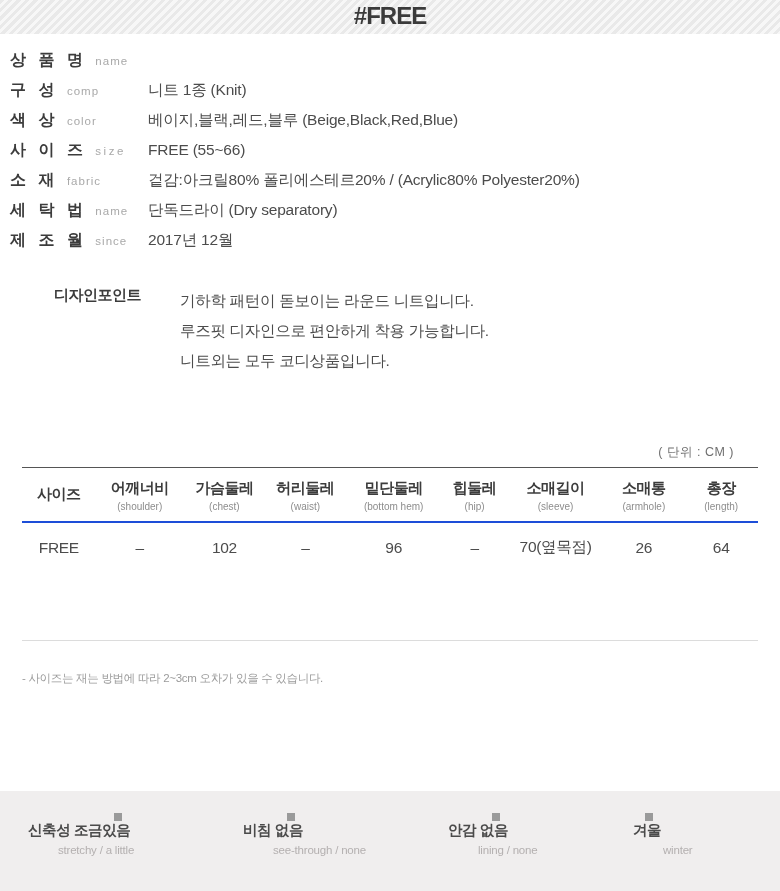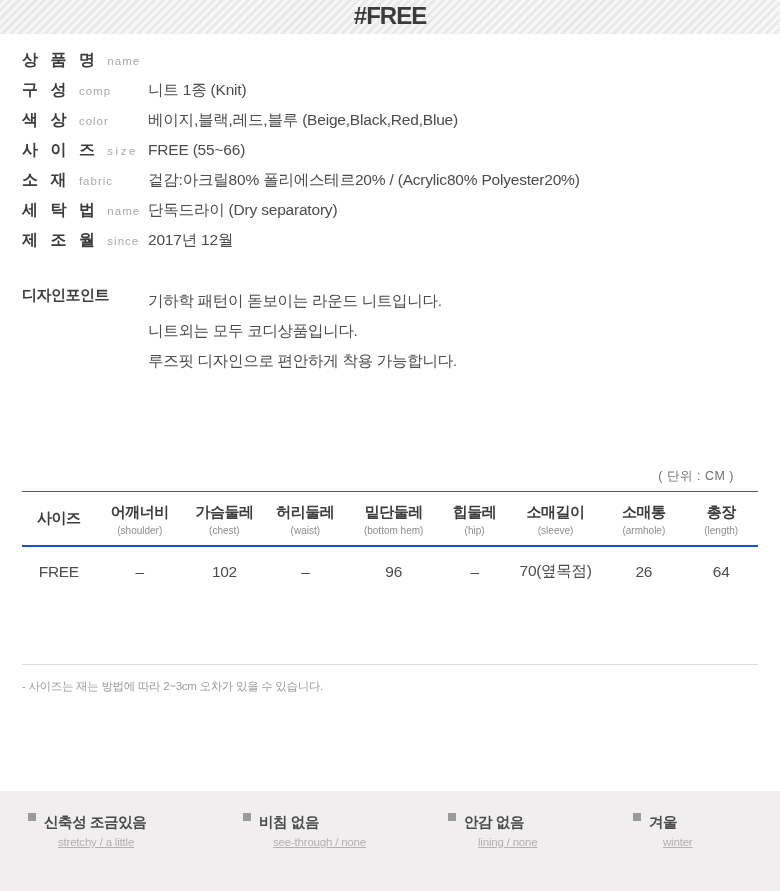--- a/index.html
+++ b/index.html
@@ -40,21 +40,21 @@
   .info {
     padding: 16px 0 0 0;
   }
   .info-row {
     display: flex;
     align-items: baseline;
     height: 30px;
   }
   .info-label {
     width: 148px;
-    padding-left: 22px;
+    padding-left: 10px;
     box-sizing: border-box;
     white-space: nowrap;
   }
   .label-ko {
     font-size: 16px;
     font-weight: bold;
     color: #3c3c3c;
     letter-spacing: 4px;
   }
   .label-en {
@@ -67,41 +67,42 @@
   .info-value {
     font-size: 15.5px;
     color: #4c4c4c;
     letter-spacing: -0.2px;
   }
 
   
   .dp {
     display: flex;
     margin-top: 26px;
+    margin-left: 32px;
   }
   .dp-label {
     width: 148px;
     padding-left: 22px;
     box-sizing: border-box;
     font-size: 15px;
     font-weight: bold;
     color: #3c3c3c;
     letter-spacing: -0.5px;
     white-space: nowrap;
   }
   .dp-lines div {
     font-size: 15.5px;
     color: #4c4c4c;
     line-height: 30px;
     letter-spacing: -0.3px;
   }
 
   
   .table-wrap {
-    margin-top: 92px;
+    margin-top: 68px;
     padding: 0 22px;
   }
   .unit {
     text-align: right;
     font-size: 12.5px;
     color: #6f6f6f;
     letter-spacing: 0.5px;
     padding-right: 24px;
     padding-bottom: 6px;
   }
@@ -134,21 +135,21 @@
     padding: 14px 0 16px 0;
     letter-spacing: -0.3px;
   }
   table.size tbody tr { }
   .table-bottom-space { height: 66px; }
 
   
   .notes {
     margin: 0 22px;
     border-top: 1px solid #dcdcdc;
-    padding-top: 12px;
+    padding-top: 28px;
   }
   .notes div {
     font-size: 11.5px;
     color: #9b9b9b;
     line-height: 19px;
     letter-spacing: -0.3px;
   }
 
   
   .footer {
@@ -167,43 +168,43 @@
     display: flex;
     flex-direction: column;
     align-items: flex-start;
     margin-right: 40px;
   }
   .tag:nth-child(1) { width: 175px; }
   .tag:nth-child(2) { width: 165px; }
   .tag:nth-child(3) { width: 145px; }
   .tag-top {
     display: flex;
-    align-items: flex-start;
+    align-items: flex-end;
     white-space: nowrap;
+    flex-direction: column;
   }
   .sq {
     width: 8px; height: 8px;
     background: #9a9a9a;
     display: inline-block;
     margin-right: 8px;
   }
   .tag-ko {
     font-size: 14.5px;
     font-weight: bold;
     color: #4a4a4a;
     letter-spacing: -0.4px;
   }
   .tag-en {
     font-size: 11.5px;
     color: #b4b0b0;
     letter-spacing: -0.2px;
     padding-left: 30px;
     padding-top: 4px;
     white-space: nowrap;
-    text-decoration: underline;
   }
 </style>
 </head>
 <body>
 
 <div class="header">
   <div class="header-title">#FREE</div>
 </div>
 
 <div class="info">
@@ -260,22 +261,22 @@
       <span class="label-ko">제 조 월</span>
       <span class="label-en">since</span>
     </div>
     <div class="info-value">2017년 12월</div>
   </div>
 
   <div class="dp">
     <div class="dp-label">디자인포인트</div>
     <div class="dp-lines">
       <div>기하학 패턴이 돋보이는 라운드 니트입니다.</div>
+      <div>루즈핏 디자인으로 편안하게 착용 가능합니다.</div>
       <div>니트외는 모두 코디상품입니다.</div>
-      <div>루즈핏 디자인으로 편안하게 착용 가능합니다.</div>
     </div>
   </div>
 </div>
 
 <div class="table-wrap">
   <div class="unit">( 단위 : CM )</div>
   <table class="size">
     <thead>
       <tr>
         <th style="width:10%">

